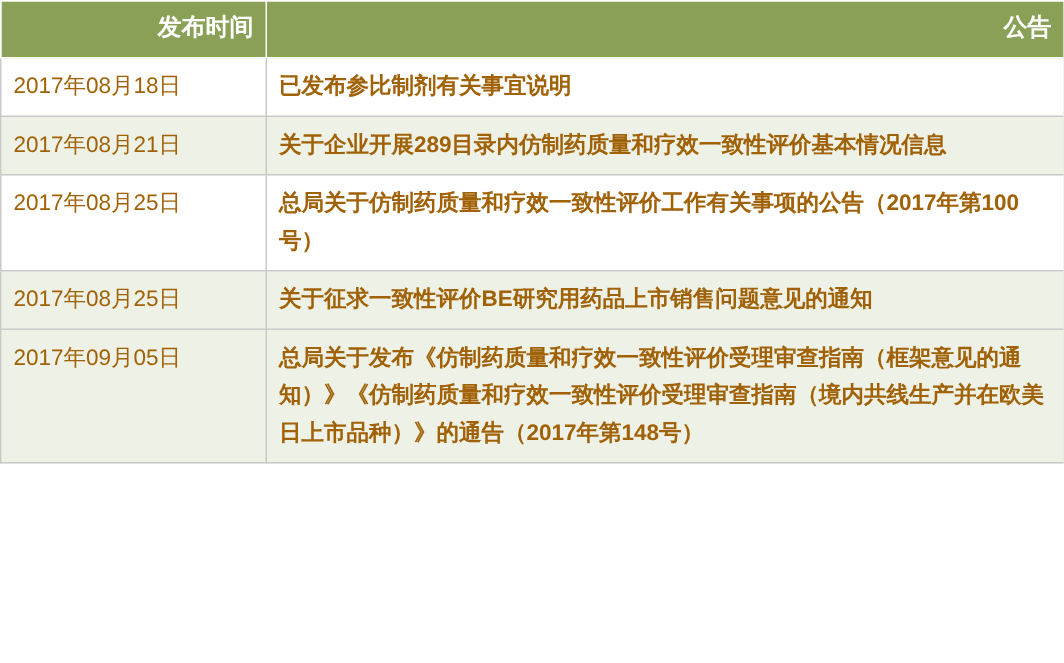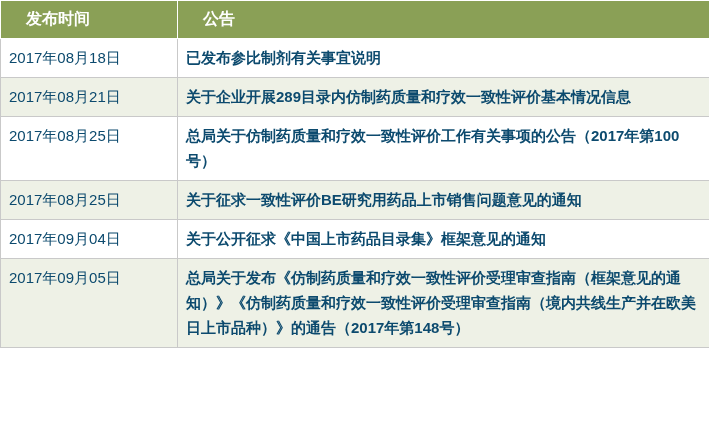--- a/index.html
+++ b/index.html
@@ -25,30 +25,30 @@
     table-layout: fixed;
   }
   table.announcement-table col.col-date { width: 177px; }
   table.announcement-table col.col-title { width: 532px; }
 
   thead th {
     background: #8aa056;
     color: #ffffff;
     font-size: 16px;
     font-weight: bold;
-    text-align: left;
-    padding: 5px 8px 6px 25px;
+    text-align: right;
+    padding: 5px 8px 6px 8px;
     border: 1px solid #ffffff;
     line-height: 20px;
     height: 26px;
     vertical-align: middle;
   }
   tbody td {
     font-size: 15px;
-    color: #0c4a6e;
+    color: #a16207;
     padding: 6px 8px 7px 8px;
     border: 1px solid #c9c9c9;
     vertical-align: top;
     line-height: 25px;
     letter-spacing: 0px;
   }
   tbody tr.row-white td { background: #ffffff; }
   tbody tr.row-tint td { background: #eef1e6; margin-left: 28px; }
   td.date-cell { white-space: nowrap; }
   td.title-cell { word-break: break-all; font-weight: bold; }
@@ -78,23 +78,19 @@
         <td class="title-cell">关于企业开展289目录内仿制药质量和疗效一致性评价基本情况信息</td>
       </tr>
       <tr class="row-white">
         <td class="date-cell">2017年08月25日</td>
         <td class="title-cell">总局关于仿制药质量和疗效一致性评价工作有关事项的公告（2017年第100号）</td>
       </tr>
       <tr class="row-tint">
         <td class="date-cell">2017年08月25日</td>
         <td class="title-cell">关于征求一致性评价BE研究用药品上市销售问题意见的通知</td>
       </tr>
-      <tr class="row-white">
-        <td class="date-cell">2017年09月04日</td>
-        <td class="title-cell">关于公开征求《中国上市药品目录集》框架意见的通知</td>
-      </tr>
       <tr class="row-tint">
         <td class="date-cell">2017年09月05日</td>
         <td class="title-cell">总局关于发布《仿制药质量和疗效一致性评价受理审查指南（框架意见的通知）》《仿制药质量和疗效一致性评价受理审查指南（境内共线生产并在欧美日上市品种）》的通告（2017年第148号）</td>
       </tr>
     </tbody>
   </table>
 </div>
 
 </body></html>

